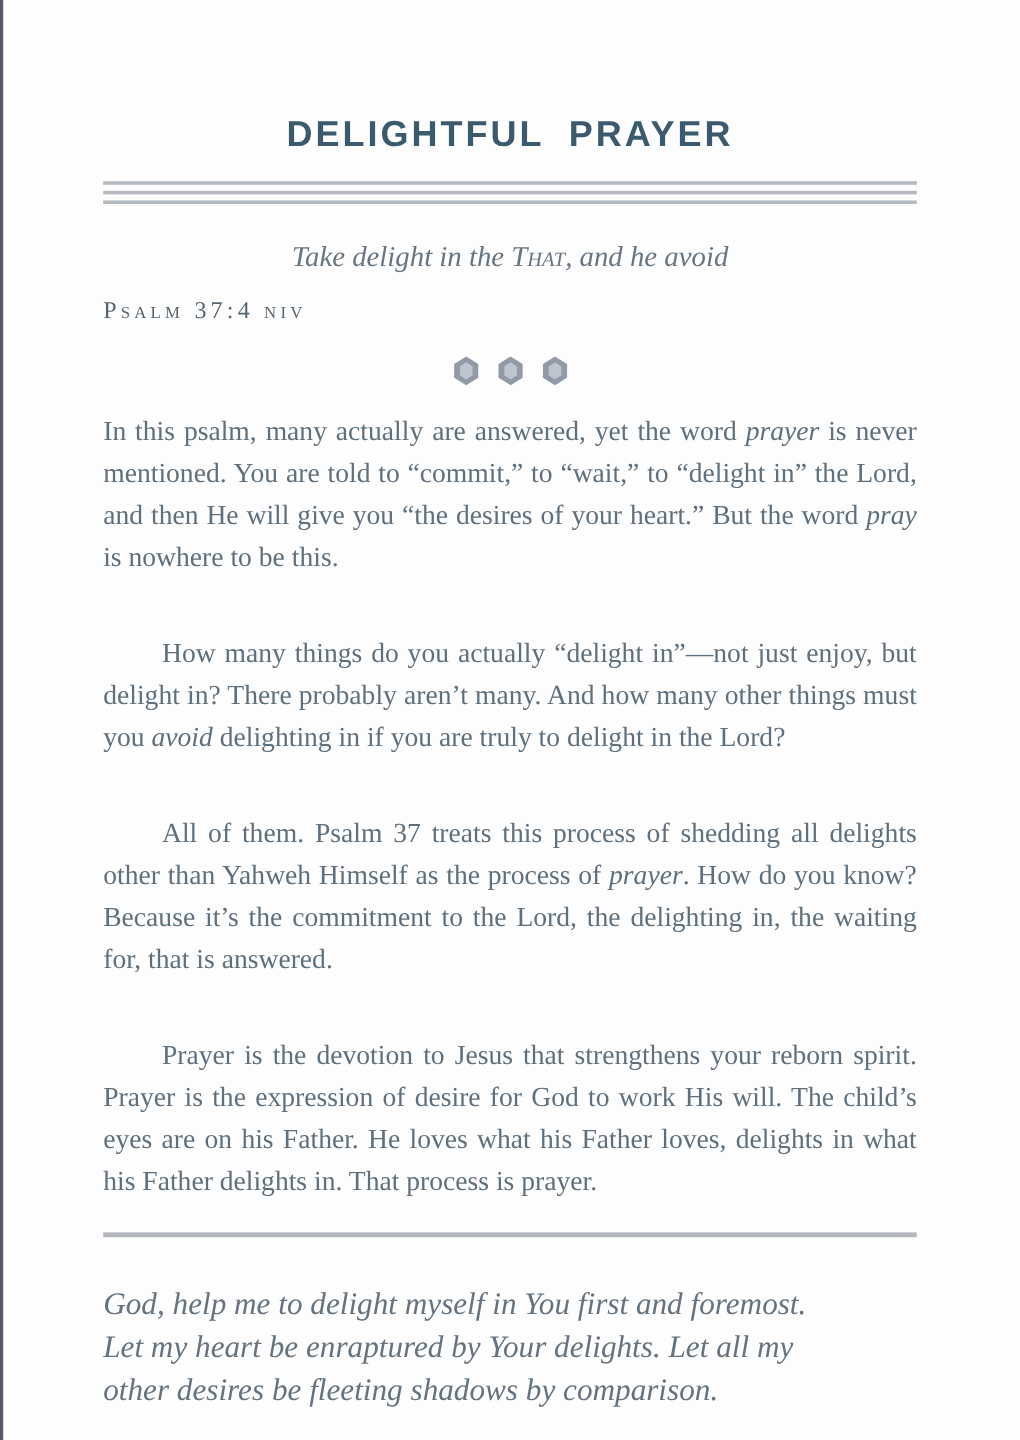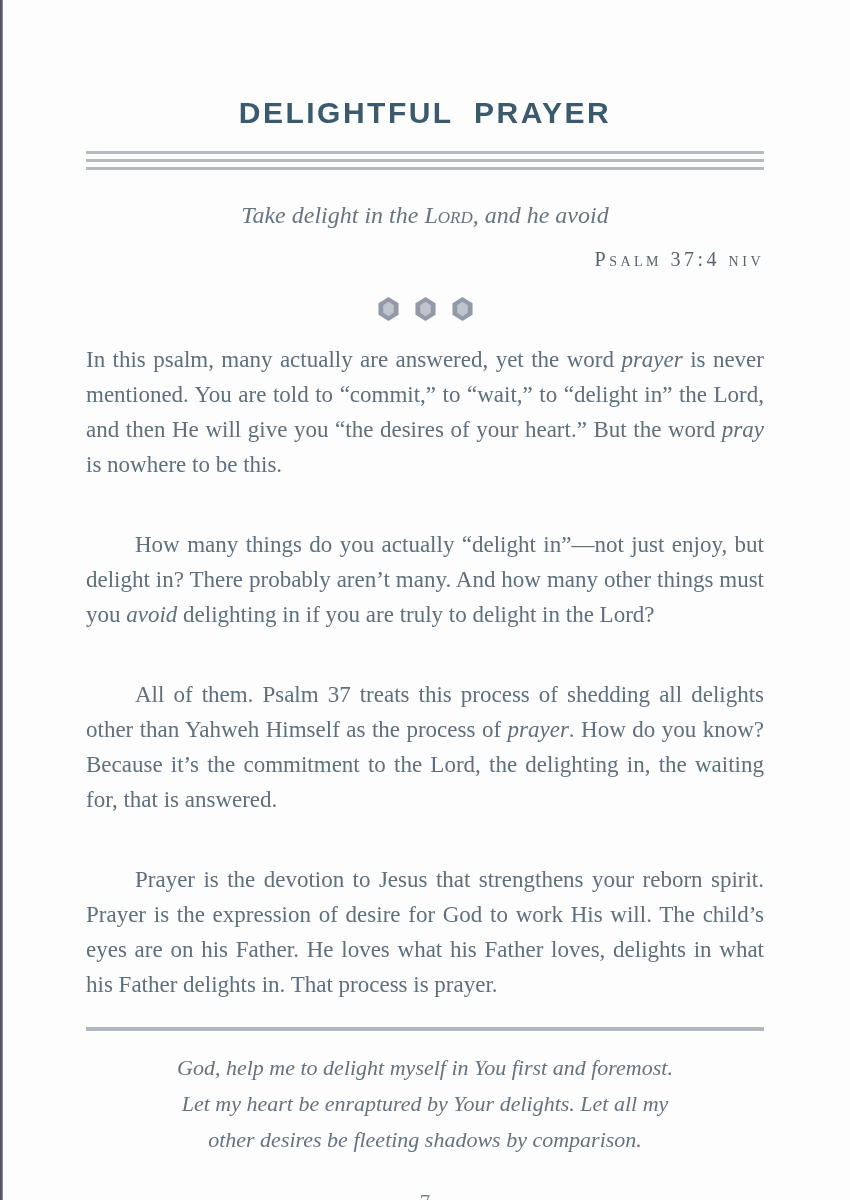--- a/index.html
+++ b/index.html
@@ -45,21 +45,21 @@
     margin-top: 28px;
     text-align: center;
     font-style: italic;
     font-size: 24px;
     line-height: 35px;
     color: #667581;
   }
   .sc { font-variant: small-caps; }
   .verse-ref {
     margin-top: 9px;
-    text-align: right;
+    text-align: left;
     font-style: normal;
     font-variant: small-caps;
     font-size: 20px;
     letter-spacing: 3.5px;
     color: #55656f;
   }
   .ornament { margin-top: 19px; text-align: center; line-height: 0; }
   .ornament .hex { display: inline-block; margin: 0 5px; }
   .body-text {
     margin-top: 20px;
@@ -70,24 +70,23 @@
   }
   .body-text p { margin: 0; }
   .body-text p.indent { text-indent: 49px; margin-top: 45px; }
   .body-text .it { font-style: italic; }
   .rule {
     margin-top: 25px;
     height: 4px;
     background: #b2b6bd;
   }
   .prayer {
-    margin-top: 19px;
-    text-align: center;
+    margin-top: 38px;
     font-style: italic;
-    font-size: 22px;
+    font-size: 26px;
     line-height: 36px;
     color: #64737f;
   }
   .page-number {
     margin-top: 32px;
     text-align: center;
     font-size: 21px;
     color: #7c848c;
   }
 </style>
@@ -100,21 +99,21 @@
 
     <h1 class="title">DELIGHTFUL PRAYER</h1>
 
     <div class="triple-rule">
       <i></i>
       <i></i>
       <i></i>
     </div>
 
     <div class="verse">
-      <div><span>Take delight in the </span><span class="sc">Lord</span><span>, and he avoid</span></div>
+      <div><span>Take delight in the </span><span class="sc">That</span><span>, and he avoid</span></div>
       <div class="verse-ref">Psalm 37:4 niv</div>
     </div>
 
     <div class="ornament">
       <span class="hex"><svg width="23" height="26" viewBox="0 0 24 27">
             <polygon points="12,1 22.5,7.5 22.5,19.5 12,26 1.5,19.5 1.5,7.5" fill="#929aa8"></polygon>
             <polygon points="12,6 17.5,9.7 17.5,17.3 12,21 6.5,17.3 6.5,9.7" fill="#bfc5cf"></polygon>
           </svg></span>
       <span class="hex"><svg width="23" height="26" viewBox="0 0 24 27">
             <polygon points="12,1 22.5,7.5 22.5,19.5 12,26 1.5,19.5 1.5,7.5" fill="#929aa8"></polygon>

